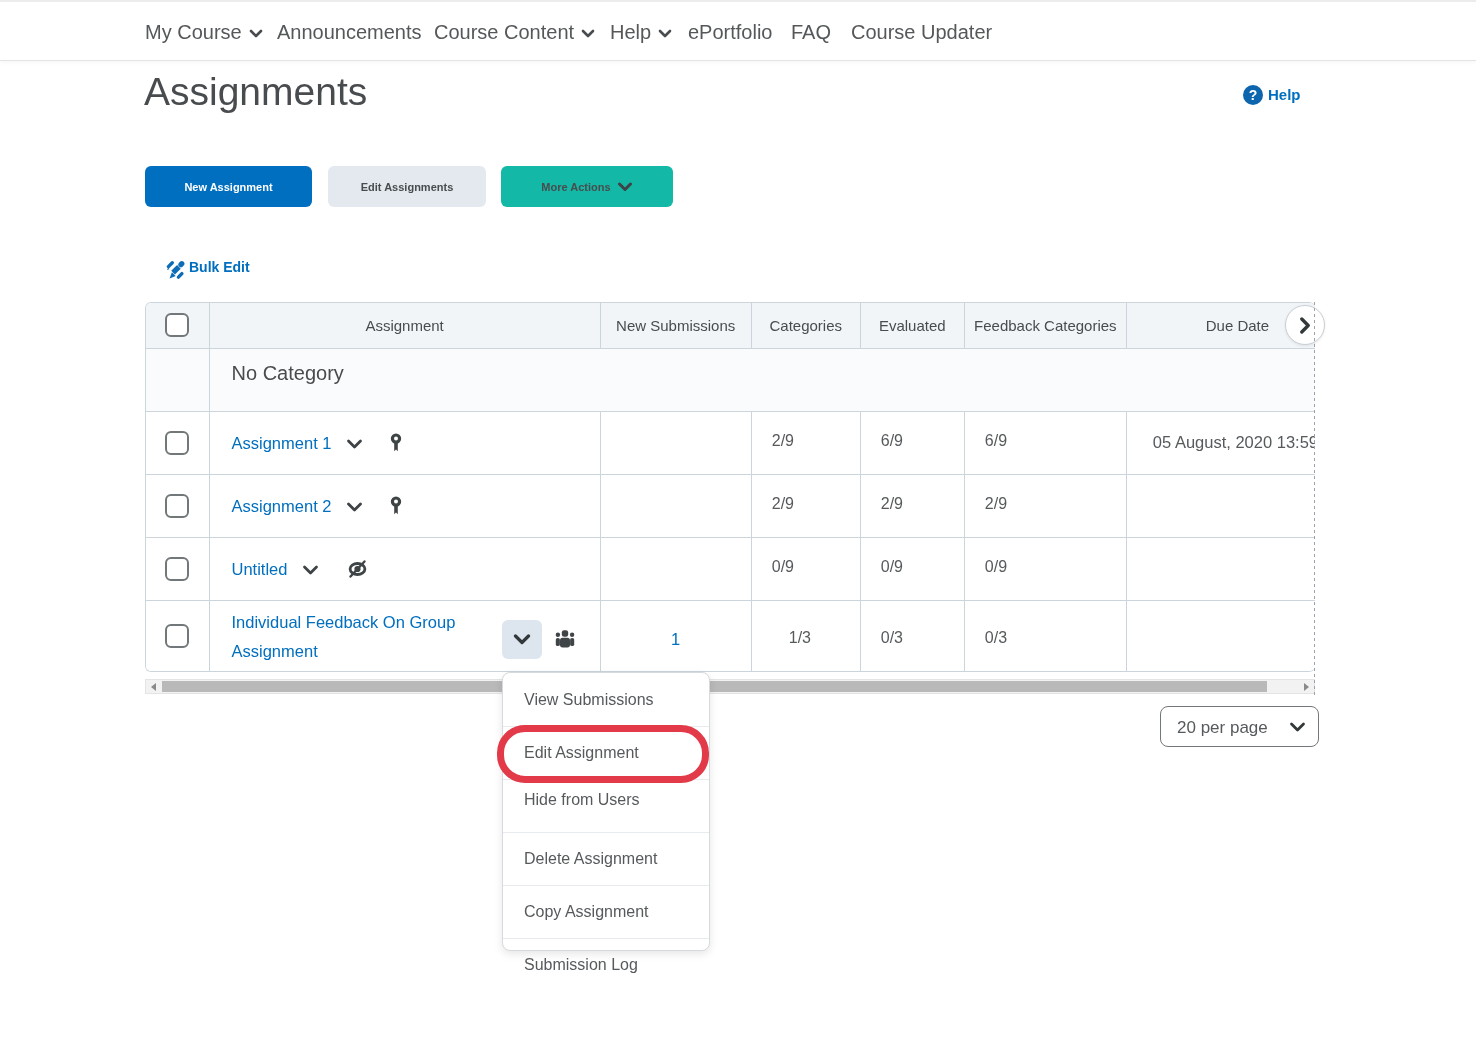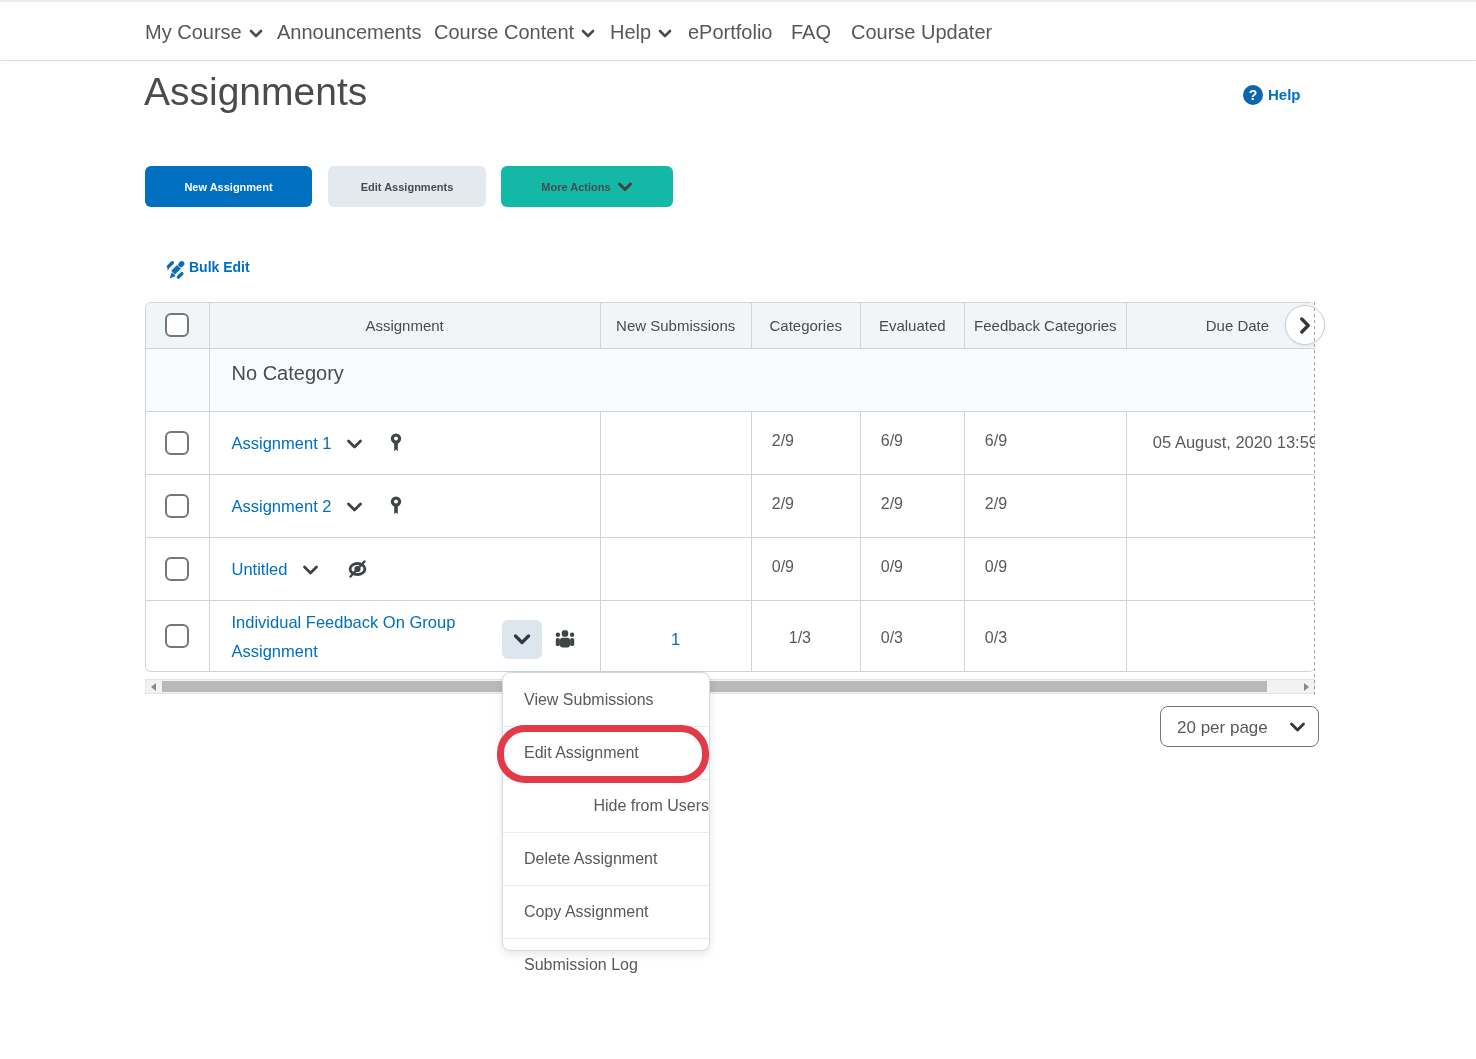--- a/index.html
+++ b/index.html
@@ -225,21 +225,21 @@
   <svg class="sarrow" style="right:3px;" width="8" height="10" viewBox="0 0 8 10">
       <path d="M1 1 L6 5 L1 9 Z" fill="#8a8a8a"></path>
     </svg>
 </div>
 
 <div id="menu">
   <div class="mi" style="top:0;">View Submissions</div>
   <div class="msep" style="top:53px;"></div>
   <div class="mi" style="top:53px;">Edit Assignment</div>
   <div class="msep" style="top:106px;"></div>
-  <div class="mi" style="top:106px;text-align:right;">Hide from Users</div>
+  <div class="mi" style="top:100px;">Hide from Users</div>
   <div class="msep" style="top:159px;"></div>
   <div class="mi" style="top:159px;">Delete Assignment</div>
   <div class="msep" style="top:212px;"></div>
   <div class="mi" style="top:212px;">Copy Assignment</div>
   <div class="msep" style="top:265px;"></div>
   <div class="mi" style="top:265px;">Submission Log</div>
 </div>
 <div id="redring"></div>
 
 <div id="pagesel">

